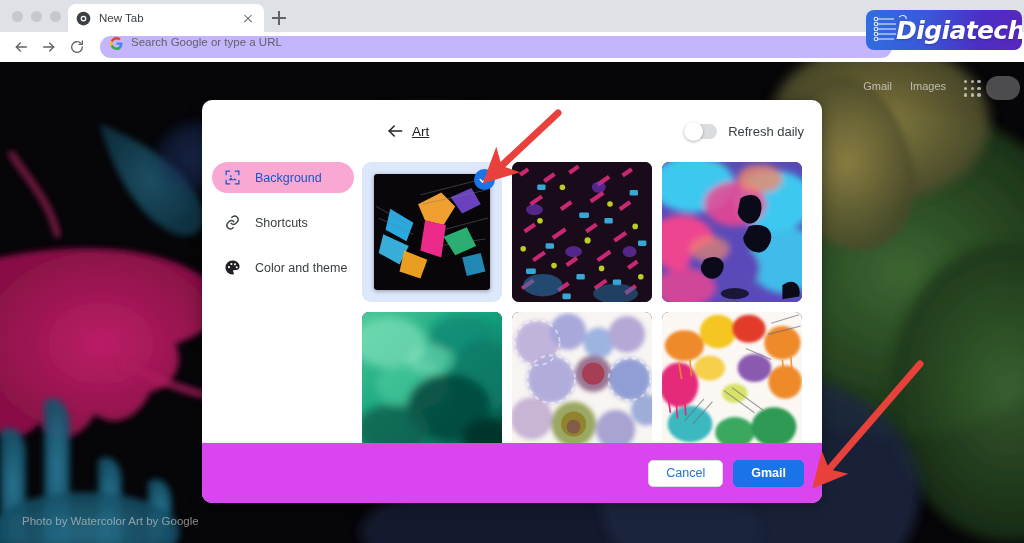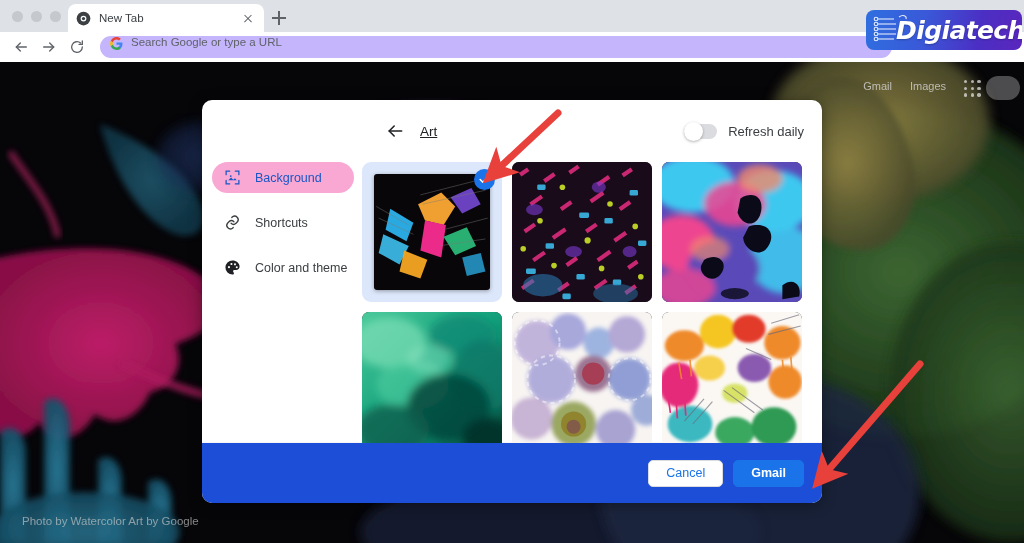--- a/index.html
+++ b/index.html
@@ -105,21 +105,21 @@
     position: absolute; left: 202px; top: 100px; width: 620px; height: 403px;
     background: #fff; border-radius: 10px; z-index: 20;
     box-shadow: 0 2px 14px rgba(0,0,0,.34), 0 0 0 .5px rgba(0,0,0,.06);
     display: flex; flex-direction: column; overflow: hidden;
   }
   .dlg-header {
     position: relative; height: 62px; flex: 0 0 62px;
     display: flex; align-items: center; padding: 0 18px 0 22px;
   }
   .back-btn { width: 26px; height: 26px; position: relative; flex: 0 0 26px; margin-left: 158px; }
-  .dlg-title { font-size: 13.5px; color: #202124; margin-left: 12px; text-decoration: underline; }
+  .dlg-title { font-size: 13.5px; color: #202124; margin-left: 4px; text-decoration: underline; }
   .refresh-wrap { margin-left: auto; display: flex; align-items: center; gap: 11px; }
   .toggle {
     width: 33px; height: 15px; border-radius: 8px; background: #dadce0;
     position: relative; flex: 0 0 33px;
   }
   .toggle .knob {
     position: absolute; left: 0; top: -2px; width: 19px; height: 19px;
     border-radius: 50%; background: #fff; box-shadow: 0 1px 3px rgba(0,0,0,.3);
   }
   .refresh-label { font-size: 13px; color: #3c4043; white-space: nowrap; }
@@ -156,21 +156,21 @@
   }
   .thumb.selected .art { border-radius: 3px; box-shadow: 0 1px 4px rgba(0,0,0,.35); }
   .check-badge {
     position: absolute; right: 7px; top: 7px; width: 21px; height: 21px;
     border-radius: 50%; background: #1a73e8; z-index: 4;
     display: flex; align-items: center; justify-content: center;
   }
   .check-badge svg { display: block; }
 
   .dlg-footer {
-    flex: 0 0 60px; height: 60px; background: #1d4ed8;
+    flex: 0 0 60px; height: 60px; background: #d946ef;
     display: flex; align-items: center; justify-content: flex-end;
     padding-right: 18px; gap: 10px;
     box-shadow: 0 -1px 0 rgba(0,0,0,.04);
   }
   .btn {
     height: 27px; border-radius: 5px; font-size: 12.5px;
     display: flex; align-items: center; justify-content: center;
     padding: 0 17px; cursor: pointer; white-space: nowrap;
   }
   .btn-cancel { background: #fff; color: #1a73e8; border: 1px solid #dadce0; }

